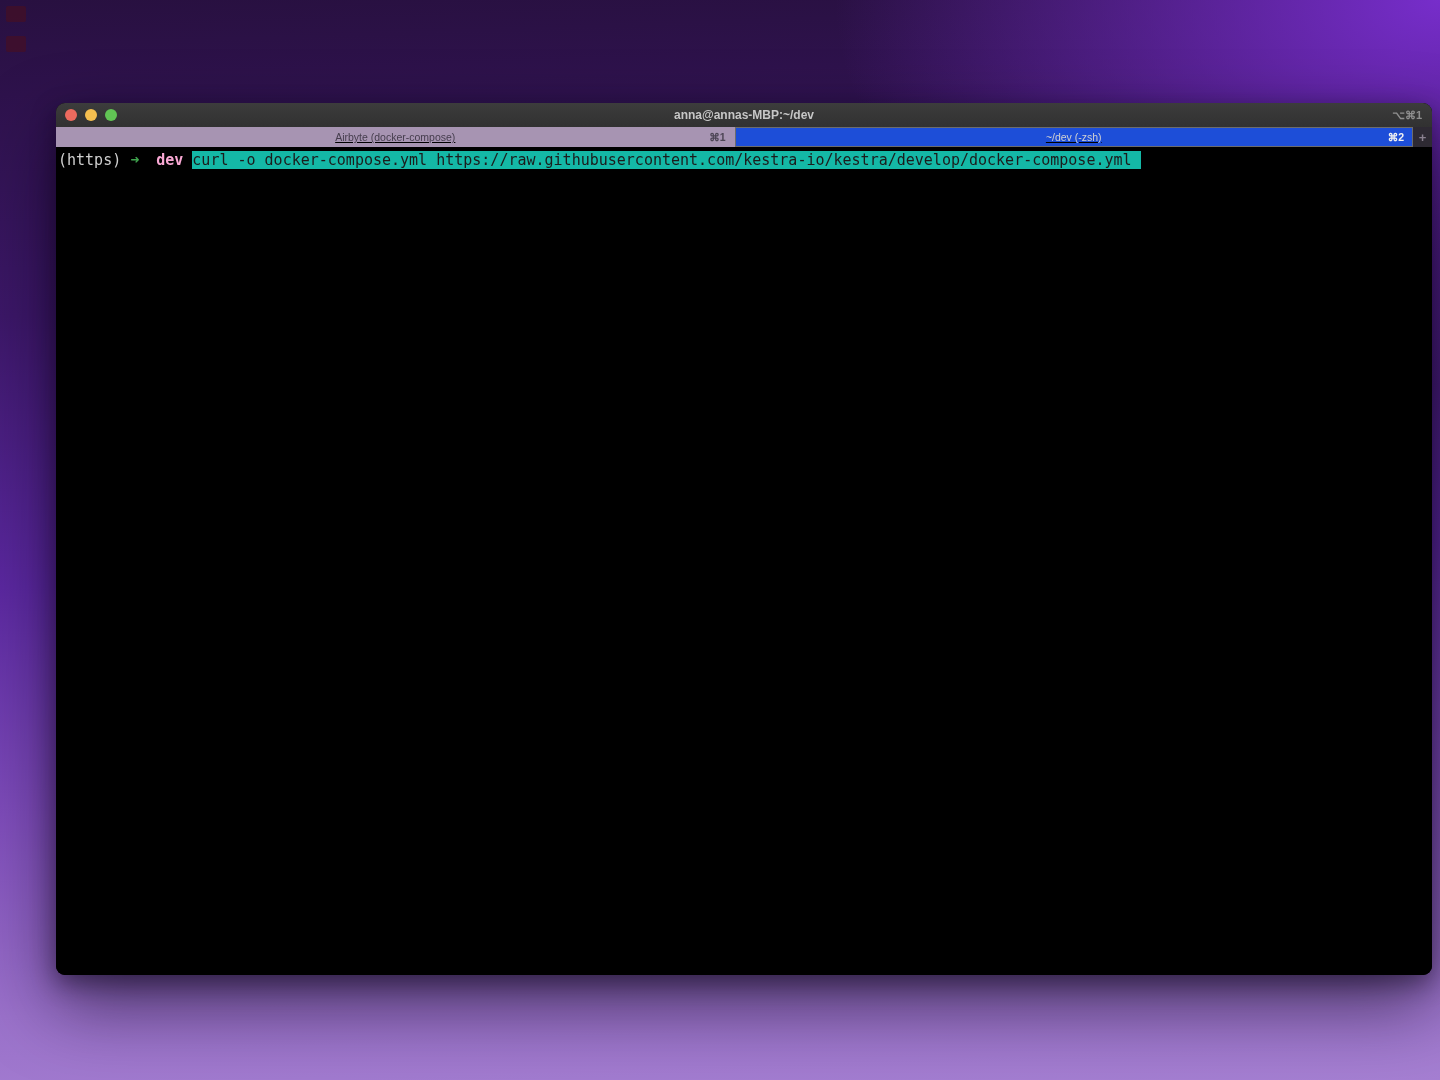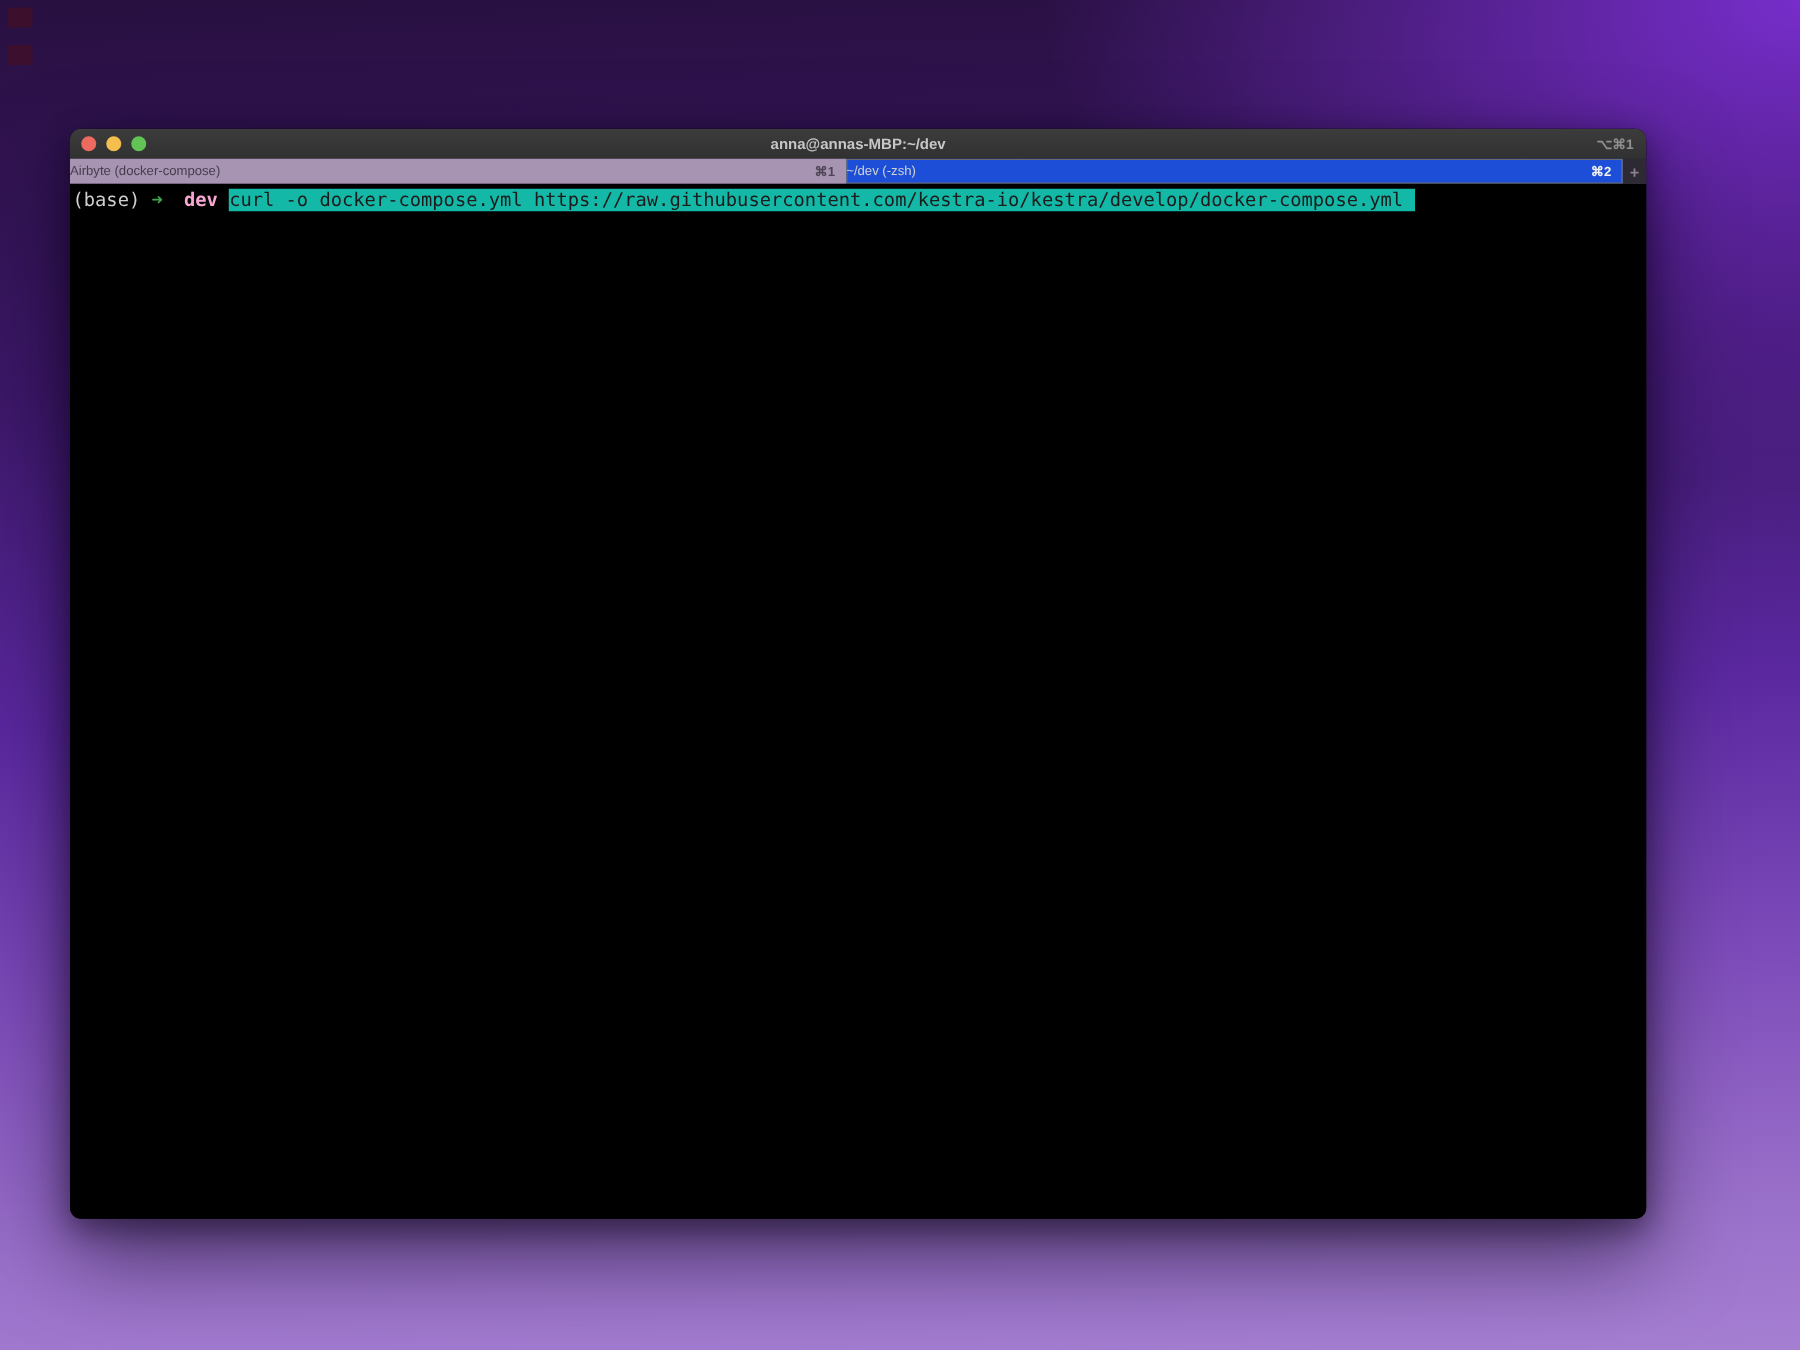--- a/index.html
+++ b/index.html
@@ -7,21 +7,21 @@
     font-family:"Liberation Sans", sans-serif;
     background-image:
       radial-gradient(1100px 700px at 100% 0%, rgba(123,47,210,.95) 0%, rgba(123,47,210,0) 55%),
       linear-gradient(178deg, #281040 0%, #3c1768 28%, #5b28a0 52%, #7e4cba 72%, #9a71ca 90%, #a57fd2 100%);
   }
   .artifact{position:absolute;background:#4d0e1c;opacity:.55;border-radius:2px;}
   .a1{left:6px;top:6px;width:20px;height:16px;}
   .a2{left:6px;top:36px;width:20px;height:16px;}
 
   .window{
-    position:absolute;left:56px;top:103px;width:1261px;height:872px;
+    position:absolute;left:56px;top:103px;width:1376px;height:872px;
     border-radius:9px;overflow:hidden;background:#000;
     box-shadow:0 30px 70px rgba(10,4,20,.55), 0 8px 24px rgba(10,4,20,.45);
   }
   .titlebar{
     height:24px;background:linear-gradient(#3c3c3c,#313131);
     position:relative;display:flex;align-items:center;
   }
   .lights{display:flex;gap:8px;padding-left:9px;}
   .light{width:12px;height:12px;border-radius:50%;display:inline-block;}
   .light.close{background:#ed6a5e;}
@@ -29,21 +29,21 @@
   .light.max{background:#61c454;}
   .title{
     position:absolute;left:0;right:0;text-align:center;
     font-size:12px;font-weight:700;color:#c6c6c6;pointer-events:none;
   }
   .win-shortcut{
     margin-left:auto;padding-right:10px;font-size:11px;font-weight:700;color:#8f8f8f;
   }
 
   .tabbar{height:20px;display:flex;background:#a794b2;align-items:stretch;}
-  .tab{position:relative;flex:1;display:flex;align-items:center;}
+  .tab{position:relative;flex:1;display:flex;align-items:center;justify-content:center;text-decoration:underline;}
   .tab .tab-label{font-size:10.5px;}
   .tab .tab-shortcut{position:absolute;right:9px;top:50%;transform:translateY(-50%);font-size:10.5px;font-weight:700;}
   .tab.inactive{background:#a794b2;}
   .tab.inactive .tab-label{color:#453d4d;}
   .tab.inactive .tab-shortcut{color:#4d4555;}
   .tab.active{background:#1d4ed8;box-shadow:inset 0 0 0 1px #6c6c6c;}
   .tab.active .tab-label{color:#d2d2d2;}
   .tab.active .tab-shortcut{color:#f2f2f2;}
   .newtab{
     width:19px;display:flex;align-items:center;justify-content:center;
@@ -86,17 +86,17 @@
         <span class="tab-shortcut">⌘1</span>
       </div>
       <div class="tab active">
         <span class="tab-label">~/dev (-zsh)</span>
         <span class="tab-shortcut">⌘2</span>
       </div>
       <div class="newtab">+</div>
     </div>
 
     <div class="terminal">
-      <div class="term-line"><span class="env">(base)</span><span class="arrow">➜</span><span class="cwd">dev</span><span class="sel">curl -o docker-compose.yml https://raw.githubusercontent.com/kestra-io/kestra/develop/docker-compose.yml </span></div>
+      <div class="term-line"><span class="env">(https)</span><span class="arrow">➜</span><span class="cwd">dev</span><span class="sel">curl -o docker-compose.yml https://raw.githubusercontent.com/kestra-io/kestra/develop/docker-compose.yml </span></div>
     </div>
 
   </div>
 </div>
 
 </body></html>

